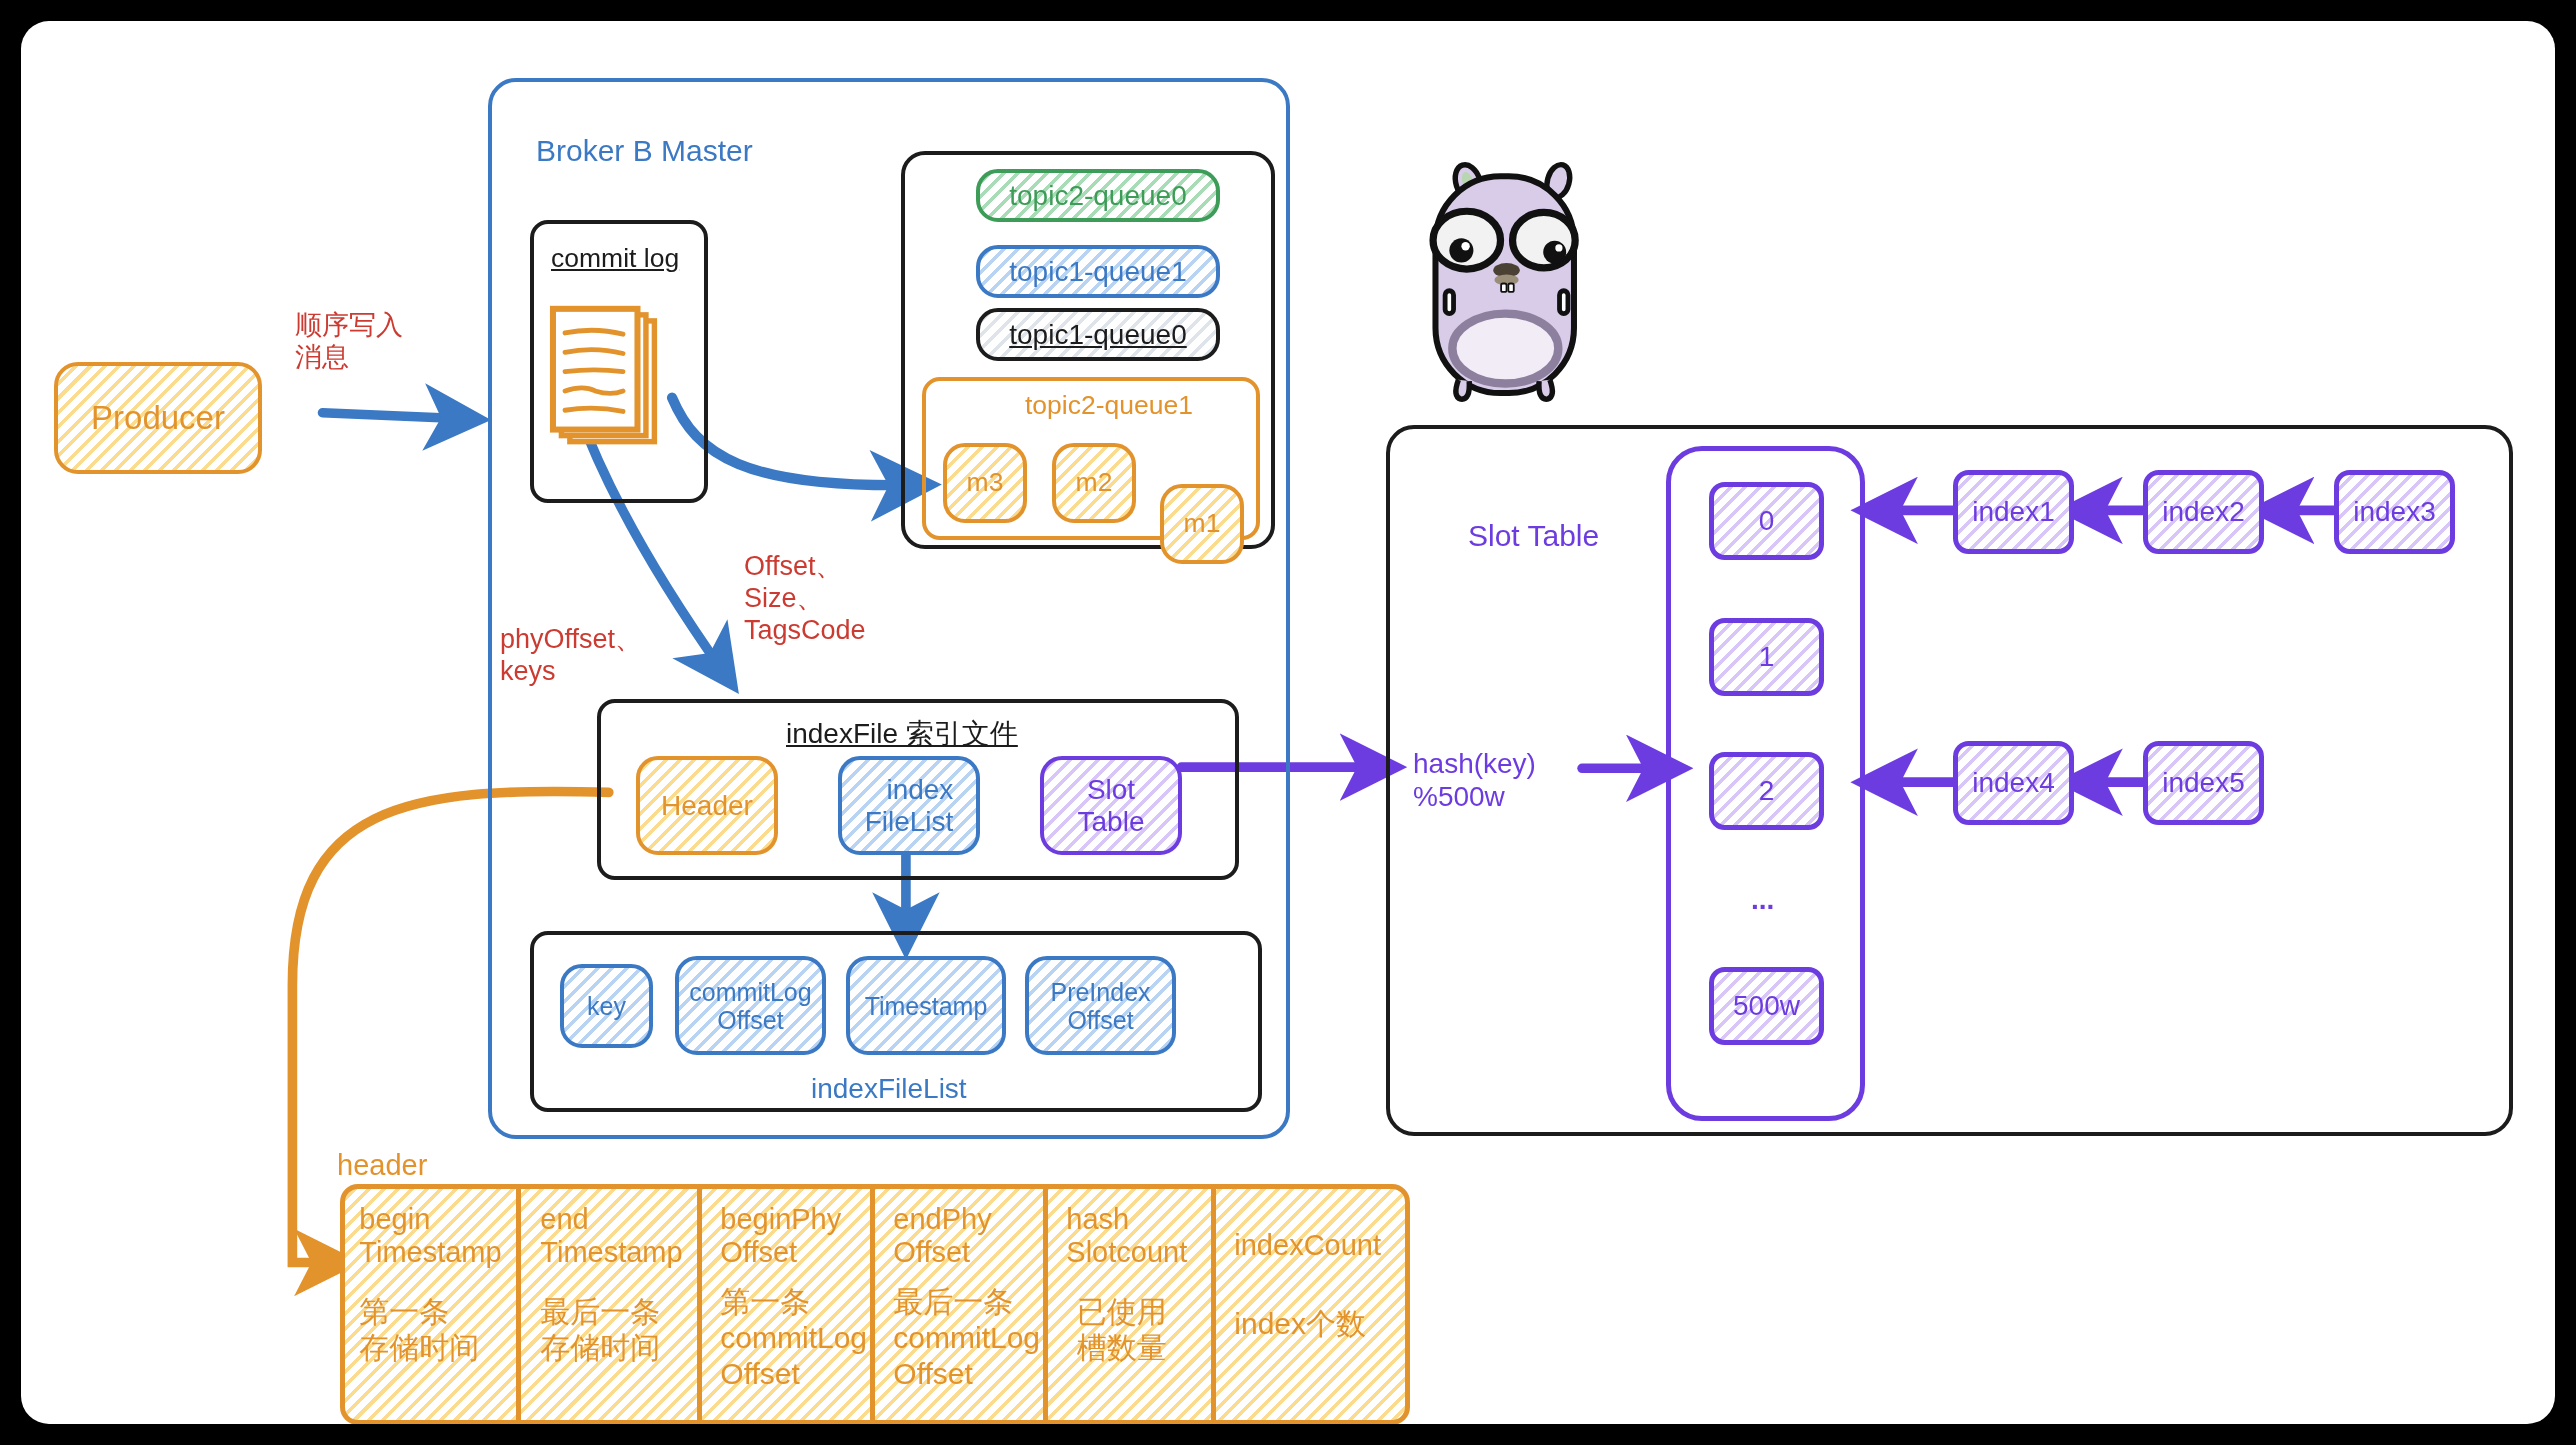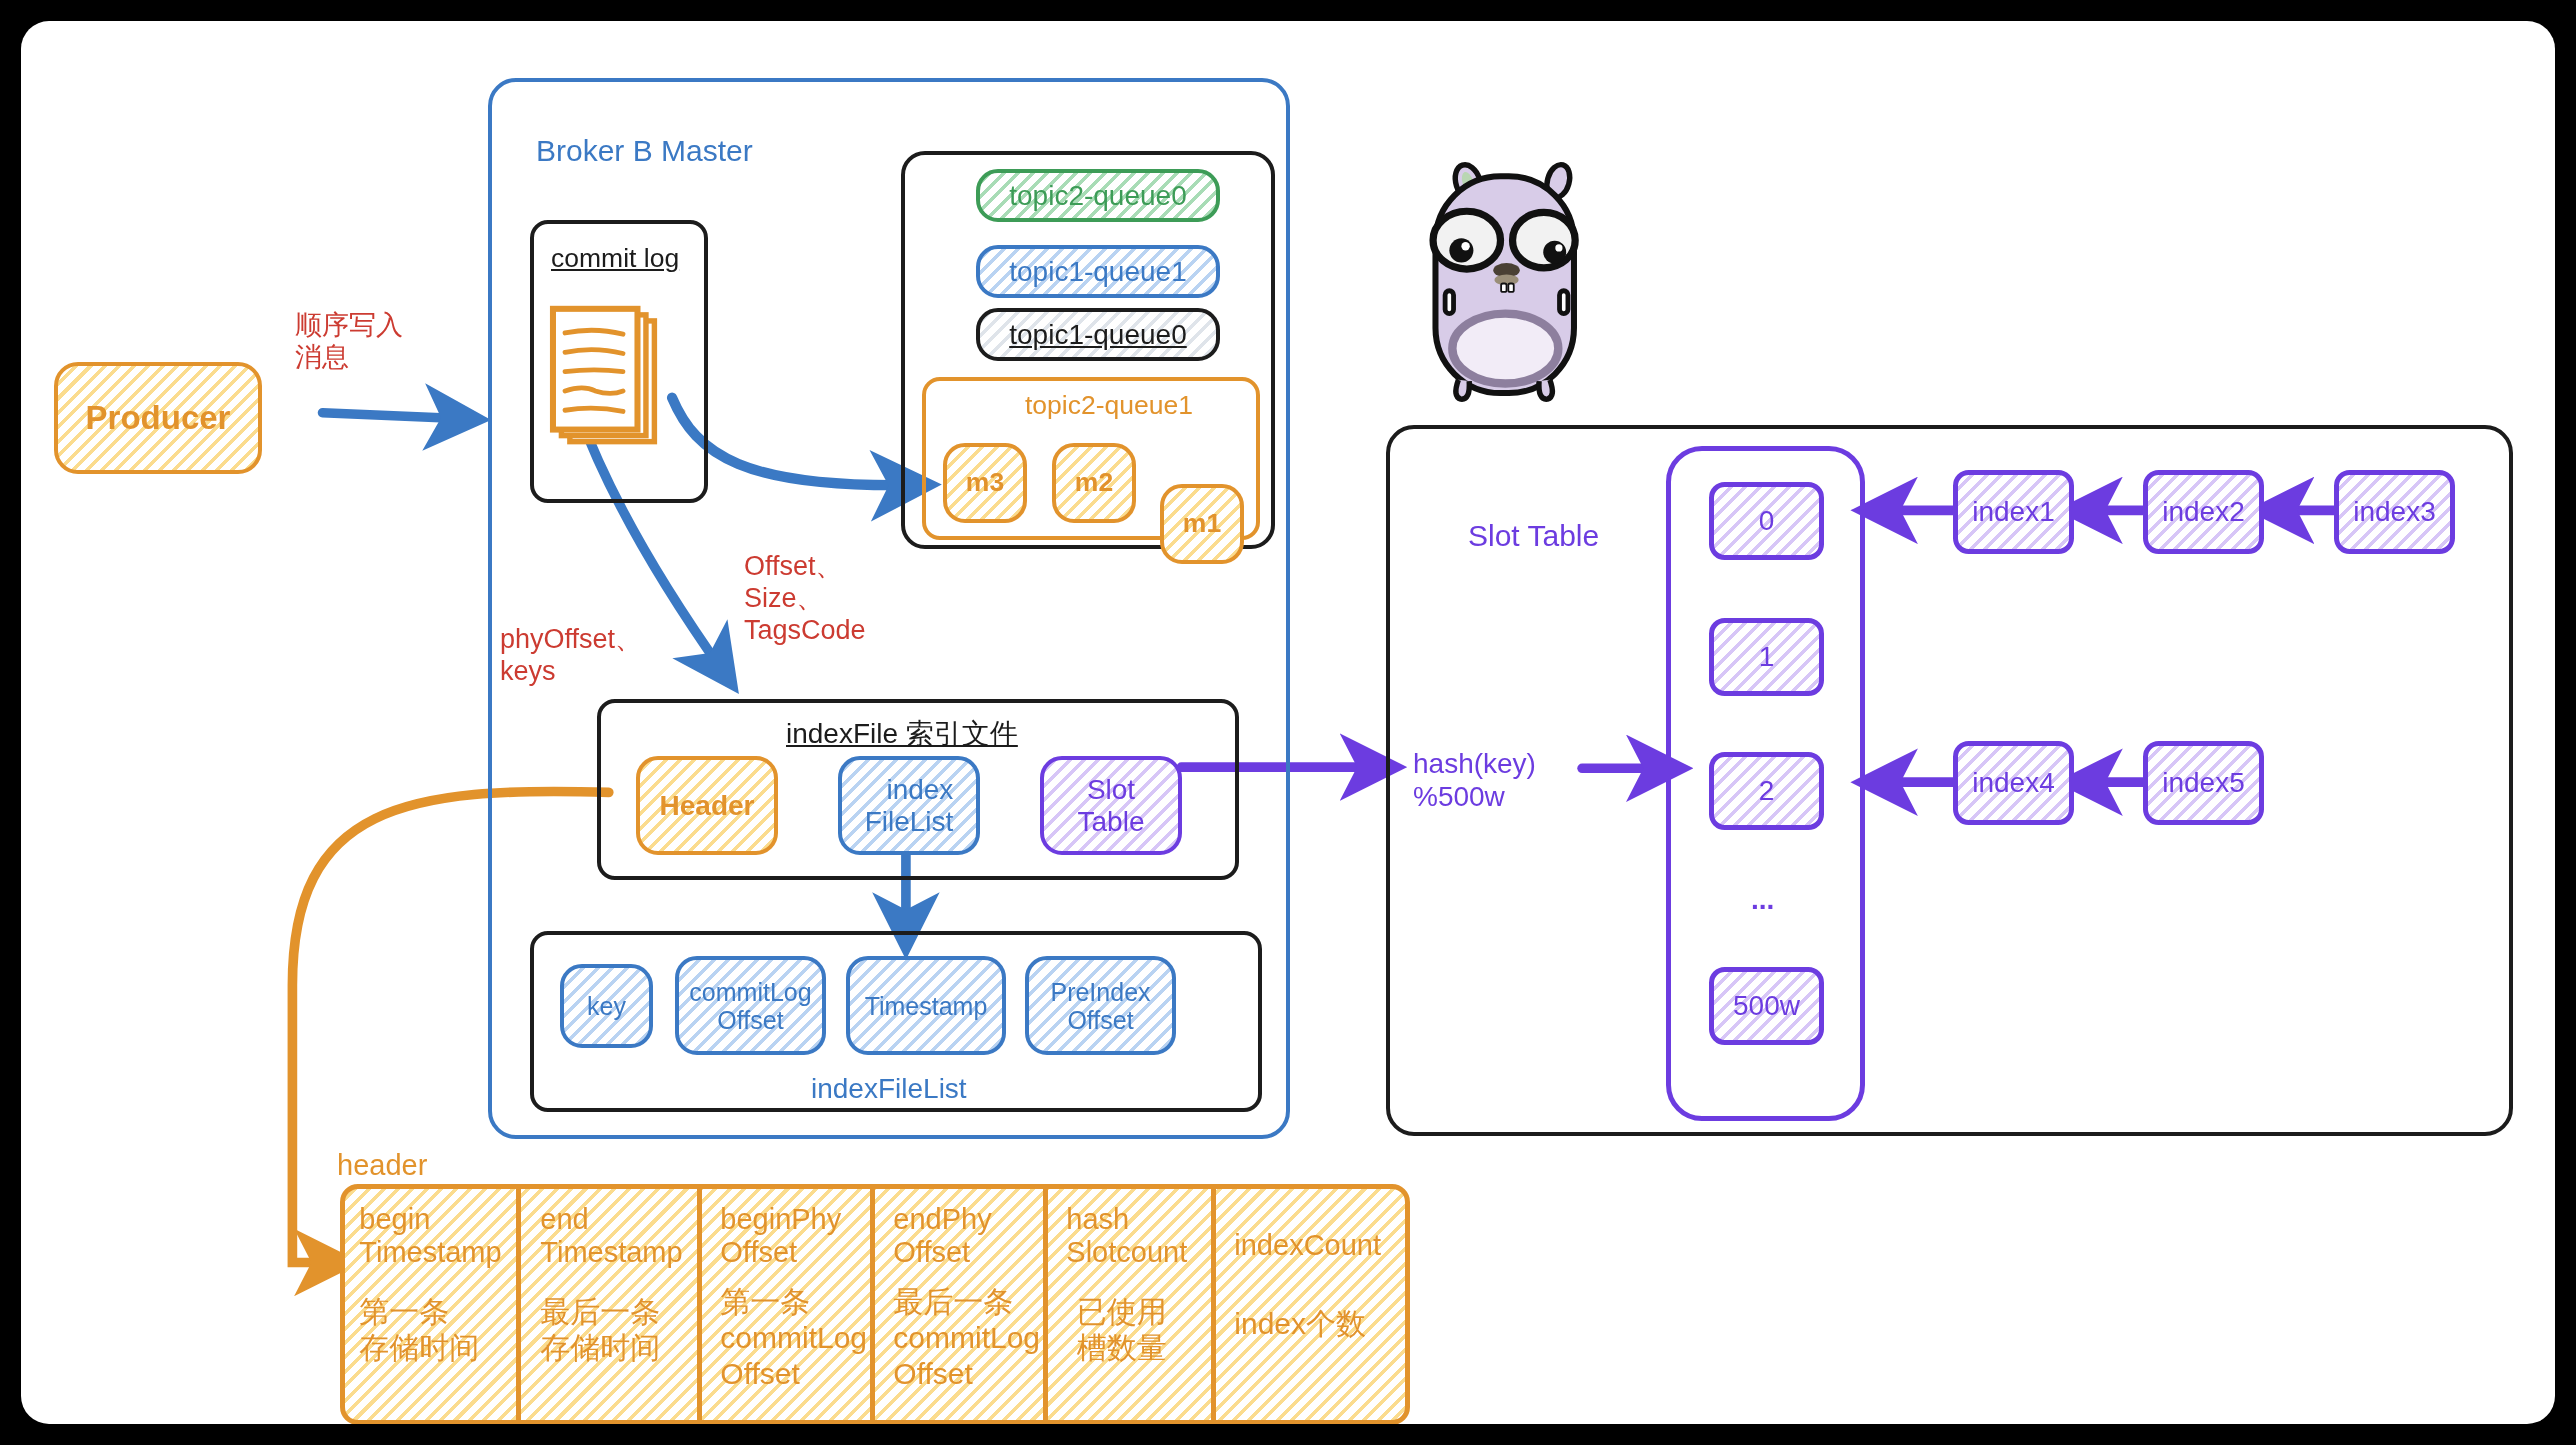--- a/index.html
+++ b/index.html
@@ -11,21 +11,21 @@
   .abs{position:absolute;box-sizing:border-box;}
 
   
   .box{position:absolute;box-sizing:border-box;display:flex;align-items:center;justify-content:center;
        text-align:center;line-height:1.12;}
   .r-lg{border-radius:24px;}
   .r-md{border-radius:18px;}
   .r-sm{border-radius:22px;}
 
   
-  .hatch-orange{background:repeating-linear-gradient(-45deg,#fff 0 6.6px,#fbdc8e 6.6px 10.2px);font-weight:bold;}
+  .hatch-orange{background:repeating-linear-gradient(-45deg,#fff 0 6.6px,#fbdc8e 6.6px 10.2px);}
   .hatch-blue{background:repeating-linear-gradient(-45deg,#fff 0 6.6px,#b9d3f2 6.6px 10.2px);}
   .hatch-green{background:repeating-linear-gradient(-45deg,#fff 0 6.6px,#a8dcb6 6.6px 10.2px);}
   .hatch-purple{background:repeating-linear-gradient(-45deg,#fff 0 6.6px,#d7c6f7 6.6px 10.2px);}
   .hatch-grey{background:repeating-linear-gradient(-45deg,#fff 0 6.6px,#dfe4ea 6.6px 10.2px);}
 
   .bd-orange{border:4.2px solid #e2932c;}
   .bd-blue{border:4.2px solid #3b79c4;}
   .bd-green{border:4.2px solid #3d9c57;}
   .bd-purple{border:4.2px solid #6c3ce0;}
   .bd-black{border:4.2px solid #1c1c1c;}

